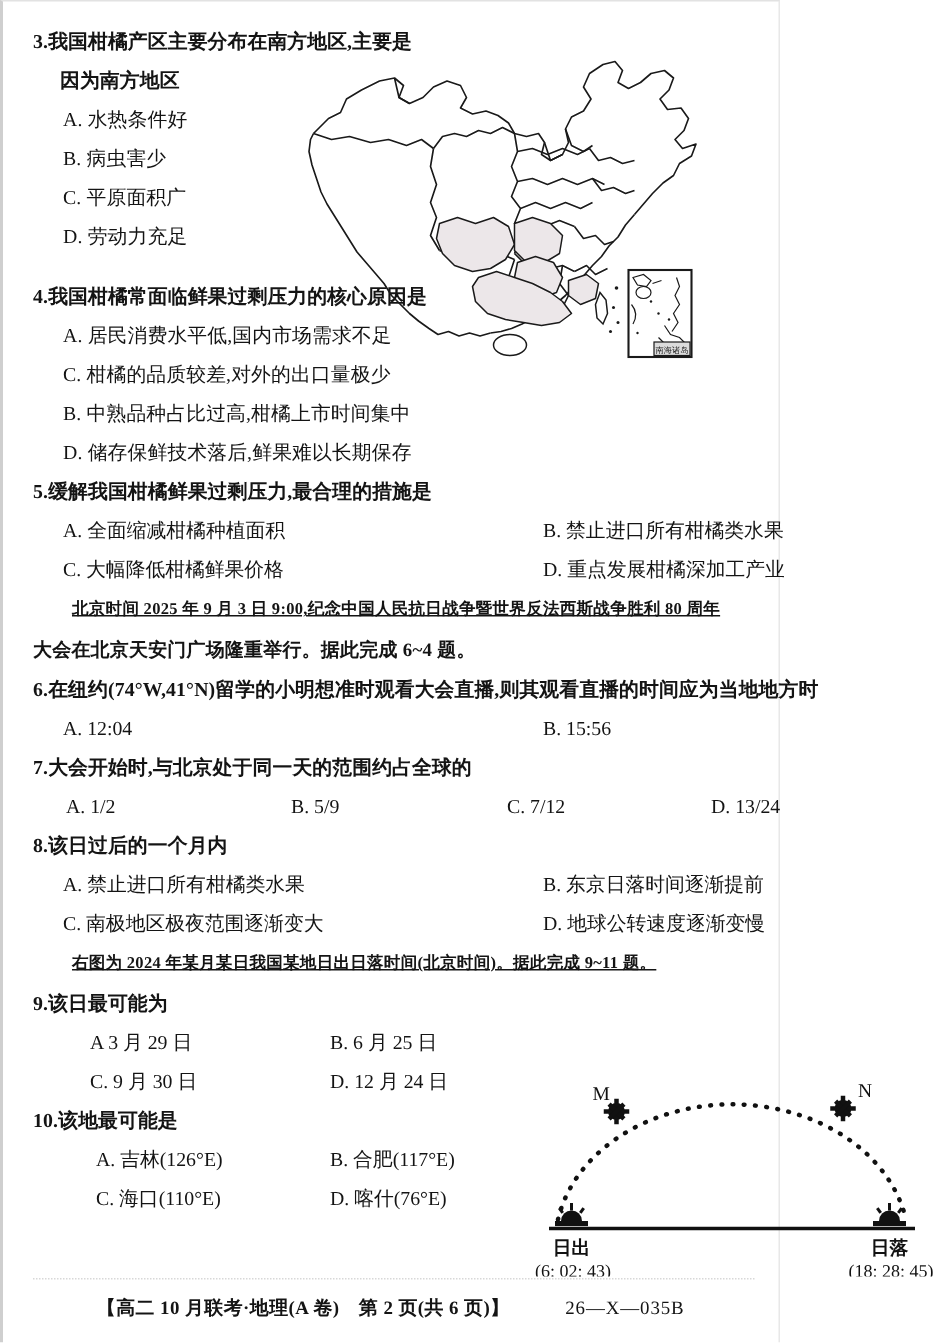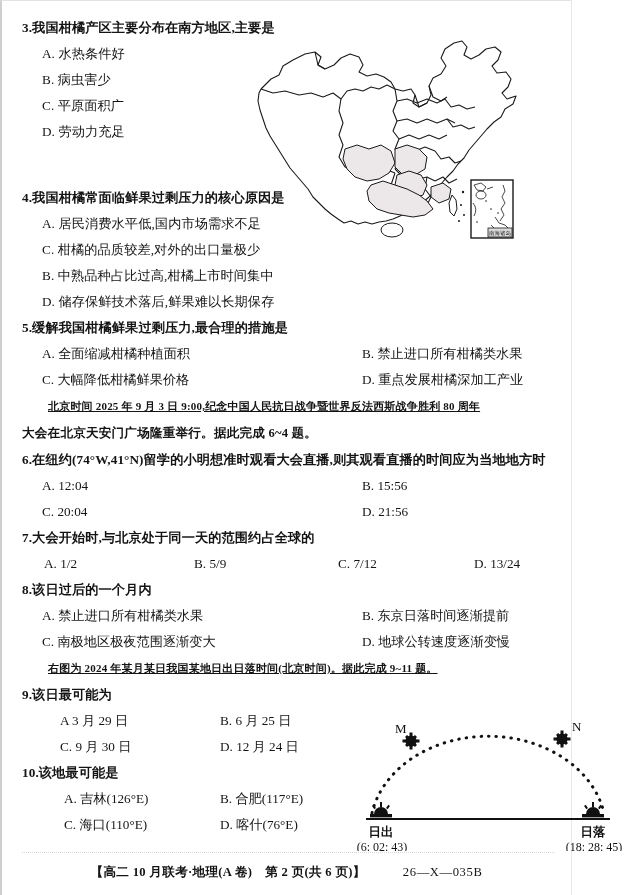--- a/index.html
+++ b/index.html
@@ -9,21 +9,21 @@
   }
   body {
     width: 632px; height: 895px;
     font-family: "Liberation Serif", "DejaVu Serif", serif;
     color: #141414;
     position: relative;
     overflow: hidden;
   }
   .page {
     position: relative;
-    width: 572px; height: 895px;
+    width: 520px; height: 895px;
     background: #ffffff;
     border-left: 2px solid #cfcfcf;
     border-top: 1px solid #e2e2e2;
     border-right: 1px solid #e8e8e8;
     padding: 14px 16px 0 20px;
   }
 
   
   .qline {
     font-size: 13.2px;
@@ -209,20 +209,23 @@
           </g>
           <rect x="233" y="209" width="24" height="9" fill="#dcdcdc" stroke="#1a1a1a" stroke-width="0.8"></rect>
           <text x="245" y="216" font-size="5.5" text-anchor="middle" font-family="'Liberation Sans', sans-serif" fill="#1a1a1a">南海诸岛</text>
         </g>
       </svg>
     </div>
 
     <div class="qline">
       <span class="qnum">3.</span><span class="stem">我国柑橘产区主要分布在南方地区,主要是</span>
     </div>
+    <div class="qline indent1">
+      <span class="stem">因为南方地区</span>
+    </div>
     <div class="qline indent2">
       <span>A.</span>
       <span>水热条件好</span>
     </div>
     <div class="qline indent2">
       <span>B.</span>
       <span>病虫害少</span>
     </div>
     <div class="qline indent2">
       <span>C.</span>
@@ -292,30 +295,20 @@
       <span class="qnum">6.</span><span class="stem">在纽约(74°W,41°N)留学的小明想准时观看大会直播,则其观看直播的时间应为当地地方时</span>
     </div>
     <div class="opts">
       <div class="opt" style="left:20px">
         <span>A.</span>
         <span>12:04</span>
       </div>
       <div class="opt" style="left:340px">
         <span>B.</span>
         <span>15:56</span>
-      </div>
-    </div>
-    <div class="opts">
-      <div class="opt" style="left:20px">
-        <span>C.</span>
-        <span>20:04</span>
-      </div>
-      <div class="opt" style="left:340px">
-        <span>D.</span>
-        <span>21:56</span>
       </div>
     </div>
   </div>
 
   <div>
     <div class="qline">
       <span class="qnum">7.</span><span class="stem">大会开始时,与北京处于同一天的范围约占全球的</span>
     </div>
     <div class="opts">
       <div class="opt" style="left:22px">

